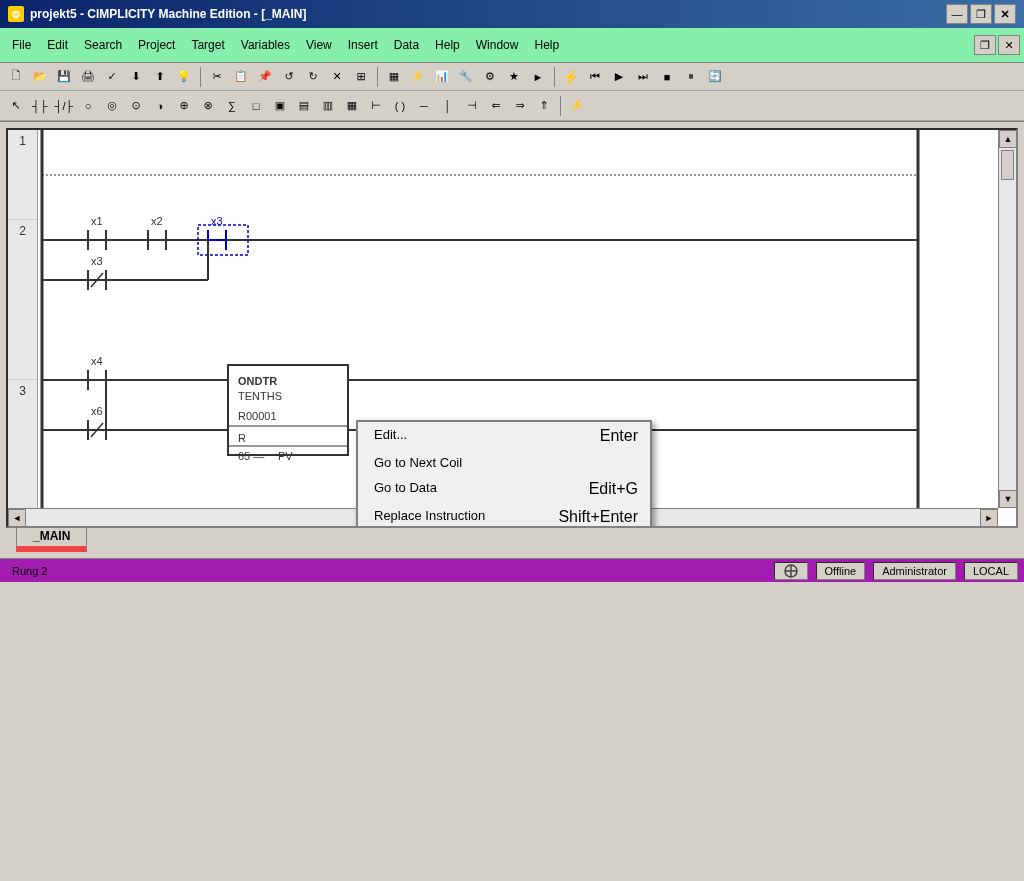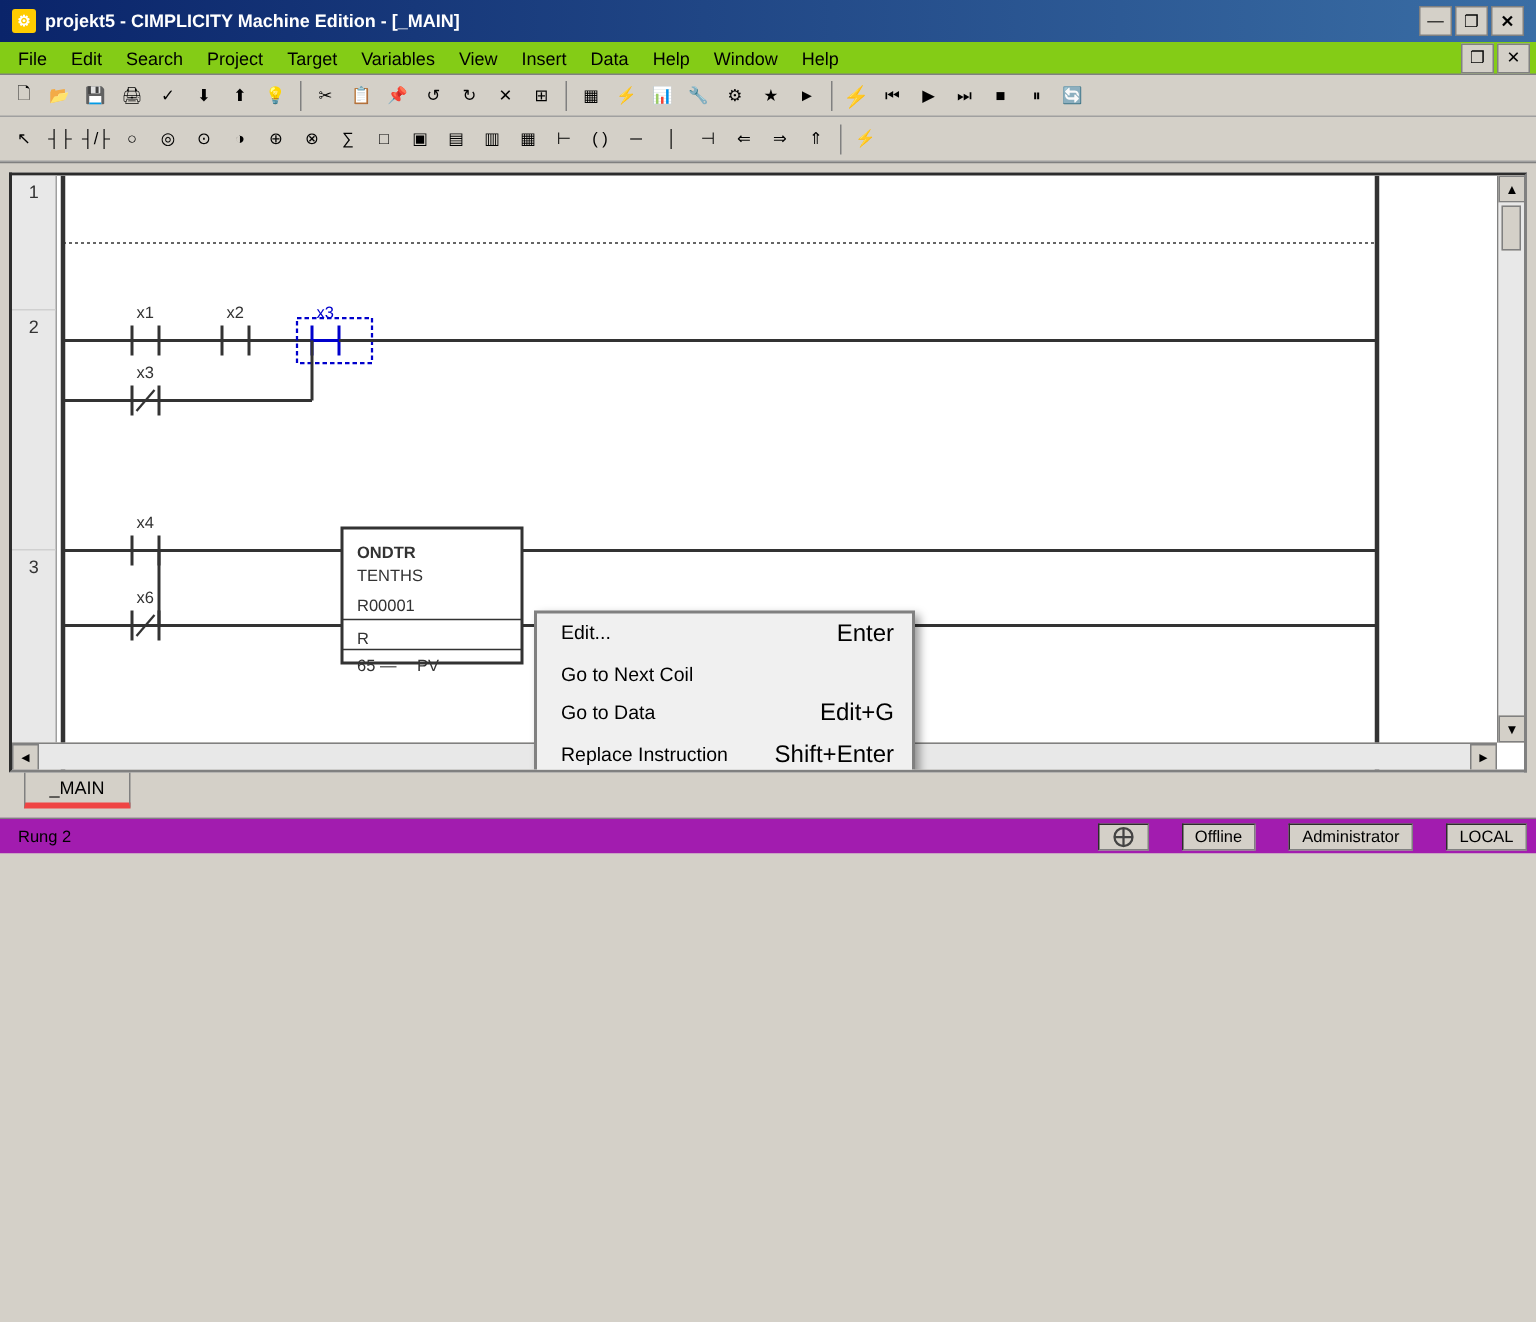--- a/index.html
+++ b/index.html
@@ -50,23 +50,23 @@
       align-items: center;
       justify-content: center;
       font-size: 11px;
       cursor: pointer;
       color: black;
     }
     .title-btn.close-btn { font-weight: bold; }
 
     
     .menu-bar {
-      background: #84cc16;
+      background: #86efac;
       border-bottom: 1px solid #808080;
-      height: 22px;
+      height: 35px;
       display: flex;
       align-items: center;
       padding: 0 4px;
     }
     .menu-bar-inner {
       display: flex;
       align-items: center;
       height: 100%;
     }
     .menu-item {
@@ -197,21 +197,21 @@
       top: 0;
       right: 18px;
       bottom: 18px;
     }
 
     
     .context-menu {
       position: absolute;
       left: 348px;
       top: 290px;
-      width: 254px;
+      width: 296px;
       background: #f0f0f0;
       border: 2px solid #808080;
       box-shadow: 3px 3px 6px rgba(0,0,0,0.4);
       z-index: 100;
       font-size: 13px;
     }
     .ctx-item {
       display: flex;
       justify-content: space-between;
       padding: 5px 12px 5px 16px;
@@ -235,22 +235,22 @@
       padding: 3px 16px;
       background: #c0bdb5;
       border: 1px solid #808080;
       border-bottom: none;
       font-size: 12px;
       cursor: pointer;
       margin-right: 2px;
     }
     .tab.active {
       background: #d4d0c8;
-      border-bottom: 4px solid #ef4444;
-      font-weight: normal;
+      border-bottom: 6px solid #ef4444;
+      font-weight: bold;
     }
 
     
     .status-bar {
       height: 24px;
       background: #a21caf;
       border-top: 1px solid #808080;
       display: flex;
       align-items: center;
       padding: 0 4px;
@@ -496,21 +496,21 @@
     </div>
   </div>
 
   <div class="tab-bar">
     <div class="tab active">_MAIN</div>
   </div>
 </div>
 
 <div class="status-bar">
   <div class="status-left">Rung 2</div>
-  <div style="display:flex; margin-left:auto; gap:20px;">
+  <div style="display:flex; margin-left:auto; gap:6px;">
     <div class="status-segment">
       <svg width="16" height="16">
         <circle cx="8" cy="8" r="6" fill="none" stroke="#444" stroke-width="1.5"></circle>
         <line x1="8" y1="2" x2="8" y2="14" stroke="#444" stroke-width="1.5"></line>
         <line x1="2" y1="8" x2="14" y2="8" stroke="#444" stroke-width="1.5"></line>
       </svg>
     </div>
     <div class="status-segment">Offline</div>
     <div class="status-segment">Administrator</div>
     <div class="status-segment">LOCAL</div>

